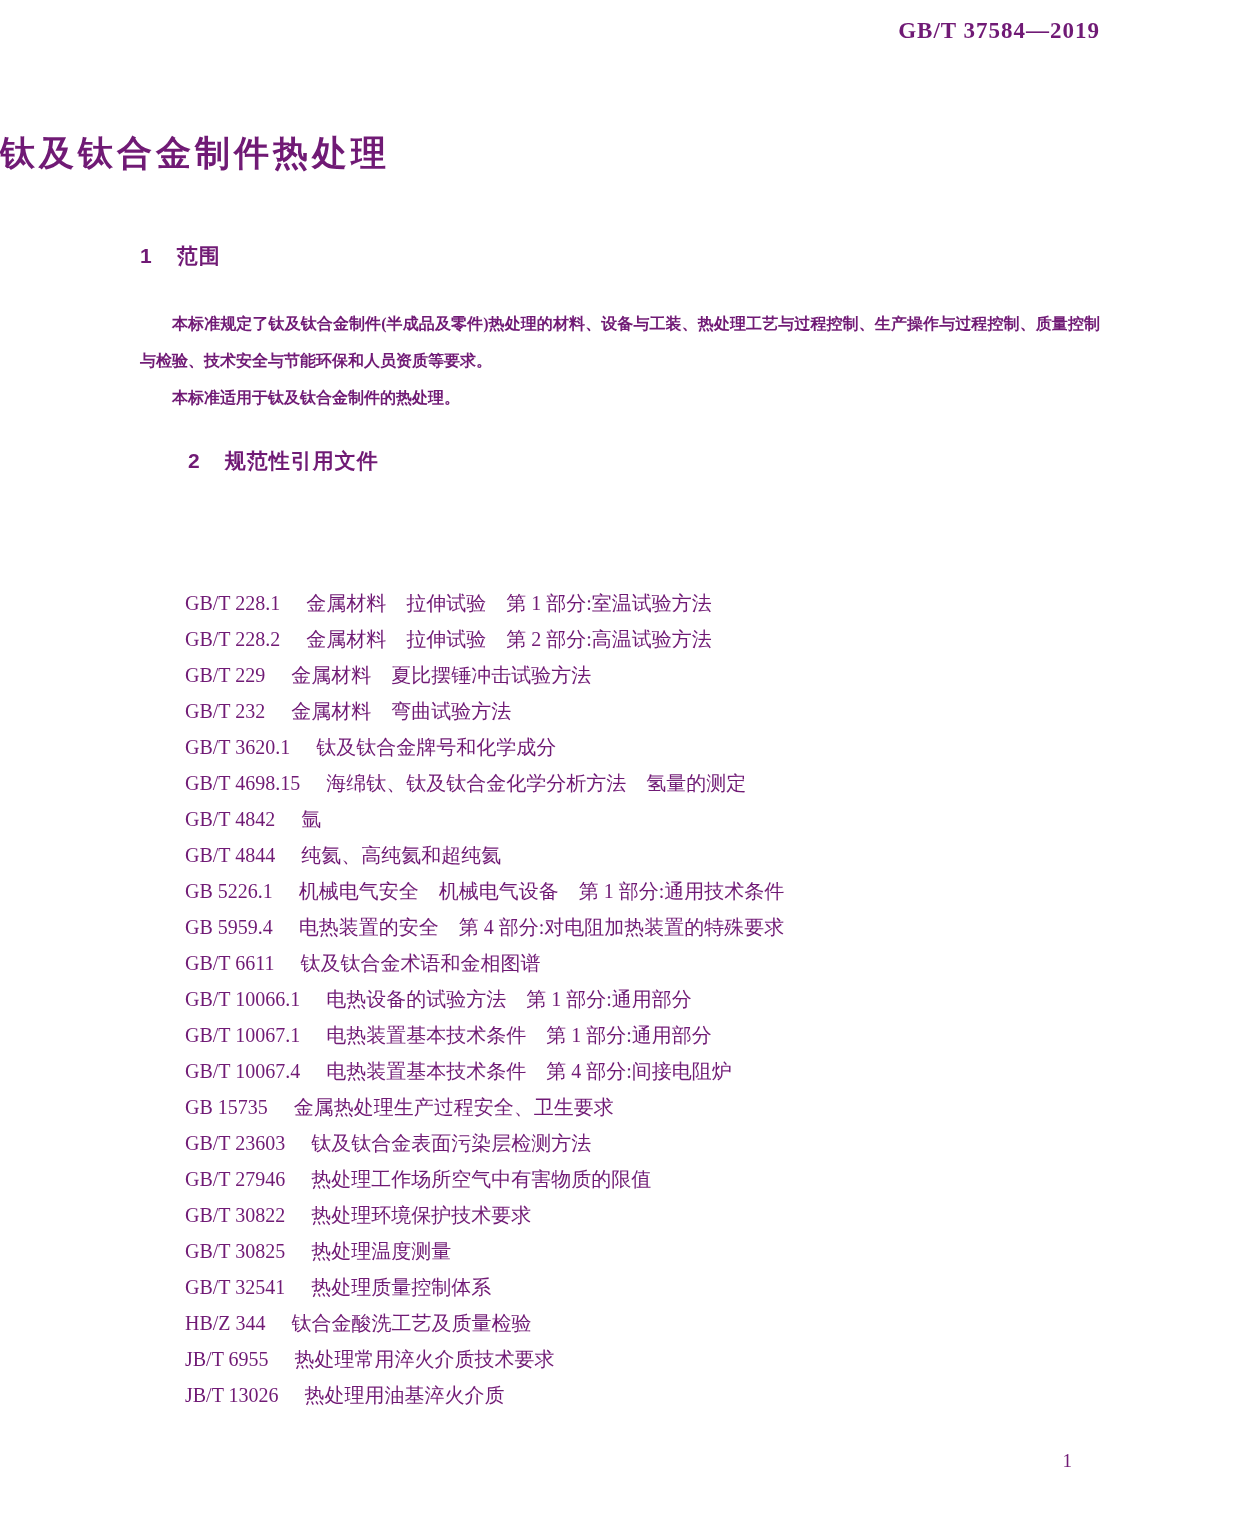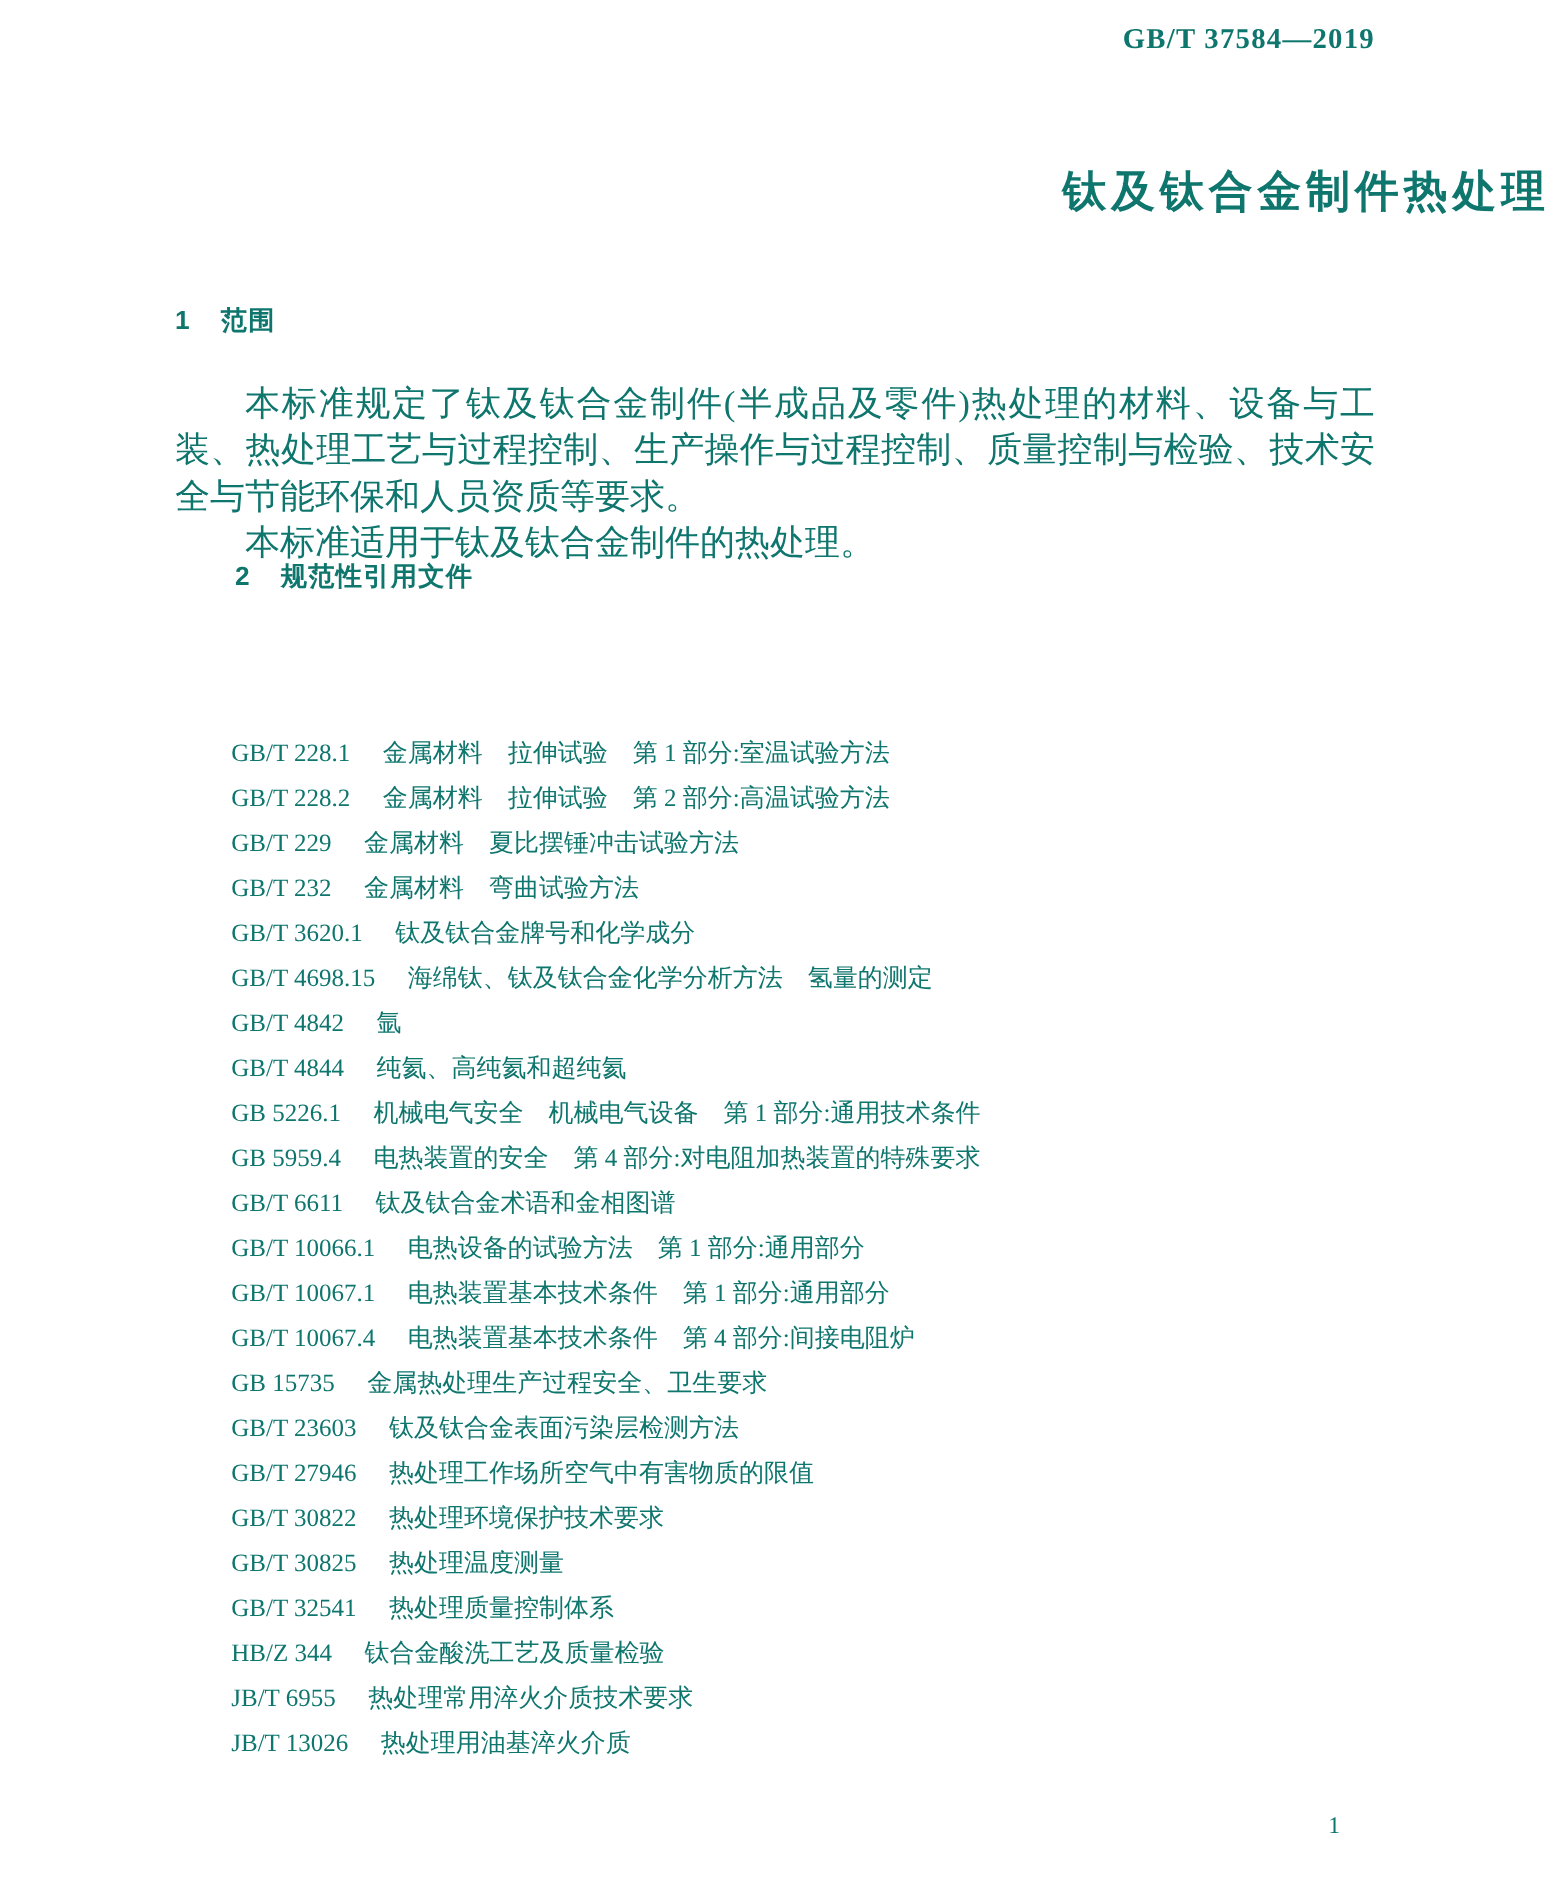--- a/index.html
+++ b/index.html
@@ -1,62 +1,63 @@
 <!DOCTYPE html>
 <html><head>
 <meta charset="utf-8">
 <style>
   html, body { margin: 0; padding: 0; background: #ffffff; }
   .page {
     position: relative;
     width: 1240px;
     height: 1517px;
     background: #ffffff;
-    color: #0f766e;
+    color: #701a75;
     font-family: "Liberation Serif", "DejaVu Serif", serif;
     overflow: hidden;
   }
   .header-code {
     position: absolute;
     top: 18px;
     right: 140px;
     font-size: 23px;
     font-weight: bold;
     letter-spacing: 1px;
     font-family: "Liberation Serif", "DejaVu Serif", serif;
   }
   .doc-title {
     position: absolute;
     top: 130px;
     left: 0;
     width: 100%;
-    text-align: right;
+    text-align: left;
     font-size: 35px;
     font-weight: bold;
     letter-spacing: 4px;
     font-family: "Liberation Sans", "DejaVu Sans", sans-serif;
   }
   .section-heading {
     position: absolute;
     left: 140px;
     font-size: 21px;
     font-weight: bold;
     font-family: "Liberation Sans", "DejaVu Sans", sans-serif;
     letter-spacing: 1px;
   }
   .section-heading .sec-num { display: inline-block; margin-right: 24px; }
   .s1-heading { top: 242px; }
   .s2-heading { top: 447px; margin-left: 48px; }
   .para-block {
     position: absolute;
     left: 140px;
     width: 960px;
-    font-size: 28px;
+    font-size: 16px;
     line-height: 37px;
     text-align: justify;
+    font-weight: bold;
   }
   .para-block p { margin: 0; text-indent: 2em; }
   .s1-paras { top: 305px; }
   .s2-intro { top: 510px; }
   .ref-list {
     position: absolute;
     left: 140px;
     top: 585px;
     width: 1010px;
     font-size: 20px;

